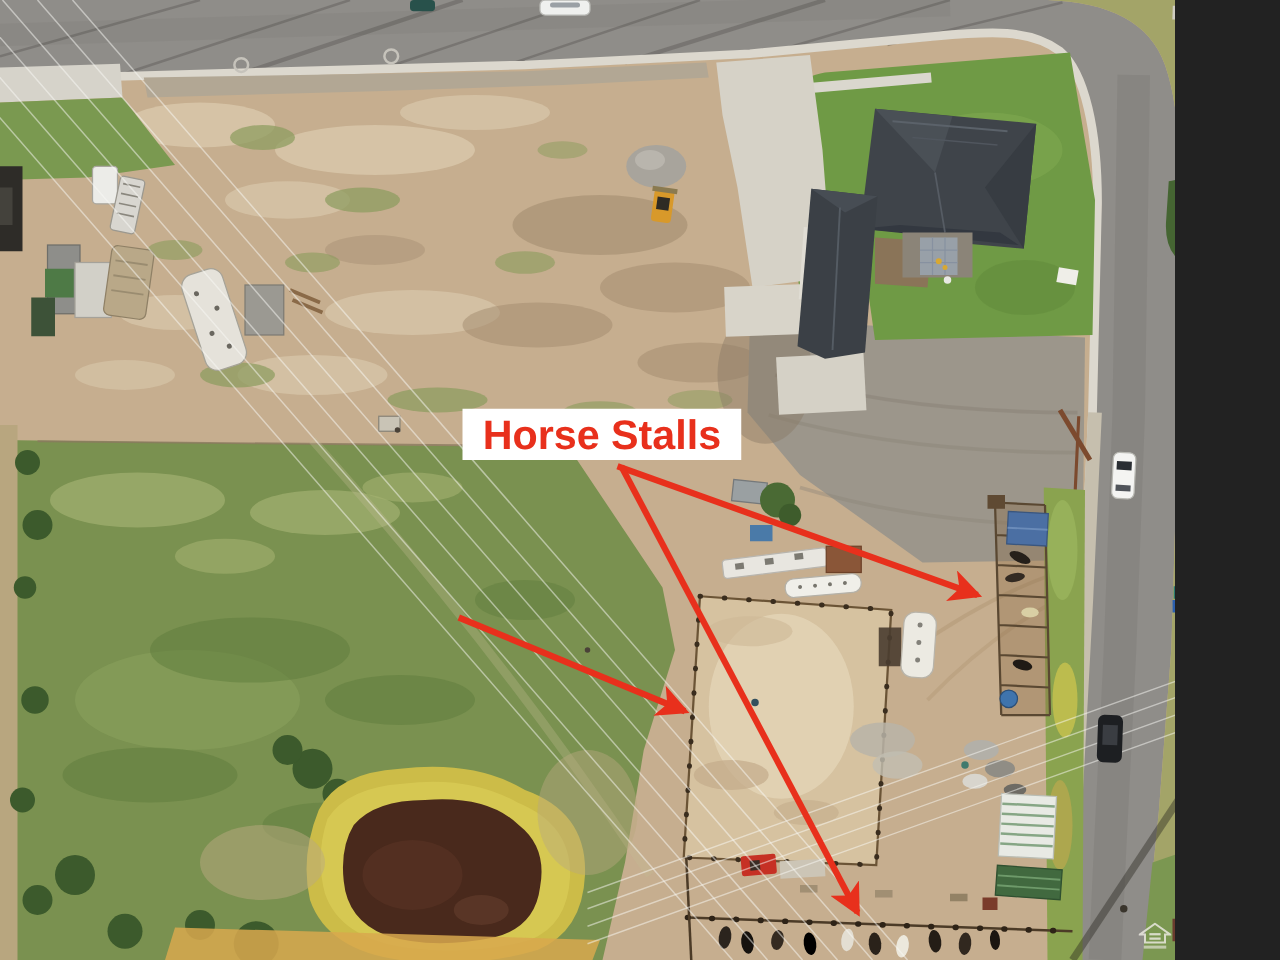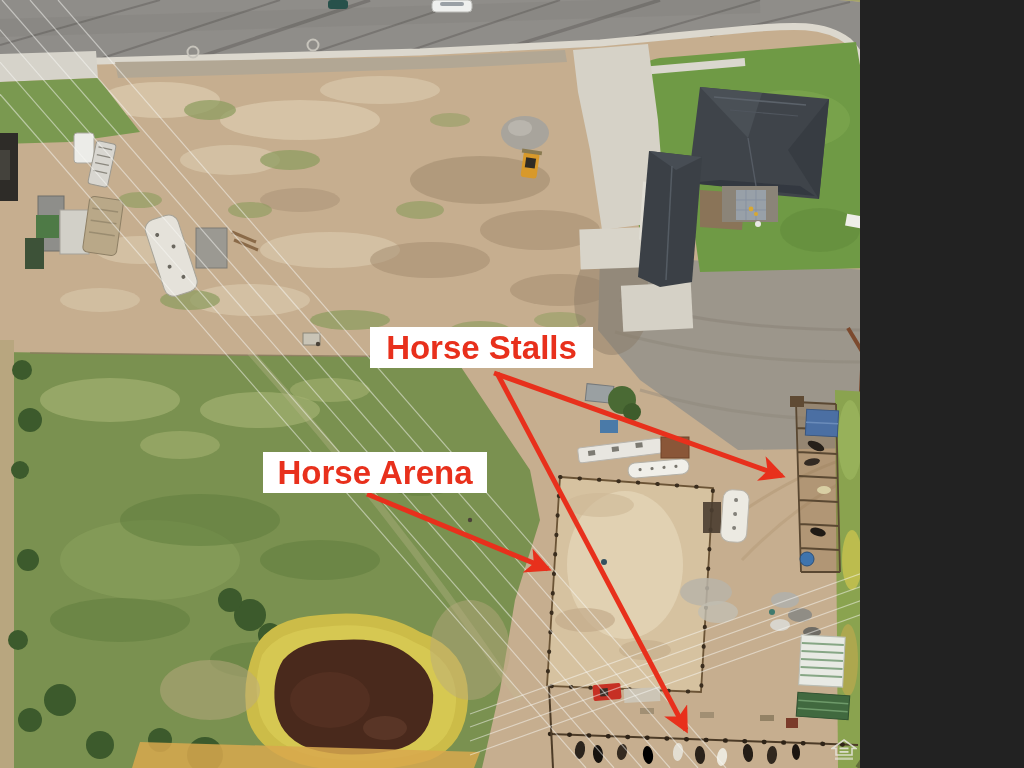--- a/index.html
+++ b/index.html
@@ -1,16 +1,16 @@
 <!DOCTYPE html>
 <html><head>
 <meta charset="utf-8">
 <style>
   html,body{margin:0;padding:0;background:#222;}
-  .stage{position:relative;width:860px;height:768px;overflow:hidden;background:#0369a1;
+  .stage{position:relative;width:940px;height:768px;overflow:hidden;background:#0369a1;
          font-family:"Liberation Sans", sans-serif;}
   .stage svg.photo{position:absolute;left:0;top:0;width:1024px;height:768px;display:block;}
   .anno-label{position:absolute;display:flex;align-items:center;justify-content:center;
       background:#ffffff;color:#e8301c;font-weight:700;font-size:33px;line-height:1;
       font-family:"Liberation Sans", sans-serif;letter-spacing:0px;white-space:nowrap;z-index:5;}
   #label-stalls{left:370px;top:327px;width:223px;height:41px;}
   #label-arena{left:263px;top:452px;width:224px;height:41px;}
   .watermark{position:absolute;right:3px;bottom:2px;z-index:6;opacity:.85;}
 </style>
 </head>
@@ -387,21 +387,20 @@
   </g>
 
   <g stroke="#e8301c" stroke-width="5" fill="none">
     <line x1="494" y1="373" x2="782" y2="476" marker-end="url(#ah)"></line>
     <line x1="497" y1="373" x2="686" y2="730" marker-end="url(#ah)"></line>
     <line x1="367" y1="494" x2="548" y2="569" marker-end="url(#ah)"></line>
   </g>
 </svg>
 
 <div class="anno-label" id="label-stalls">Horse Stalls</div>
-<div class="anno-label" id="label-arena">Horse Arena</div>
 
 <div class="watermark">
   <svg width="26" height="23" viewBox="0 0 26 23">
     <path d="M13,1 L25,9.5 L21,9.5 L21,16 L5,16 L5,9.5 L1,9.5 Z" fill="none" stroke="#e9e7df" stroke-width="1.6"></path>
     <rect x="8.5" y="8.5" width="9" height="1.8" fill="#e9e7df"></rect>
     <rect x="8.5" y="12" width="9" height="1.8" fill="#e9e7df"></rect>
     <rect x="4" y="18.5" width="18" height="2.4" fill="#e9e7df" opacity=".75"></rect>
   </svg>
 </div>
 

